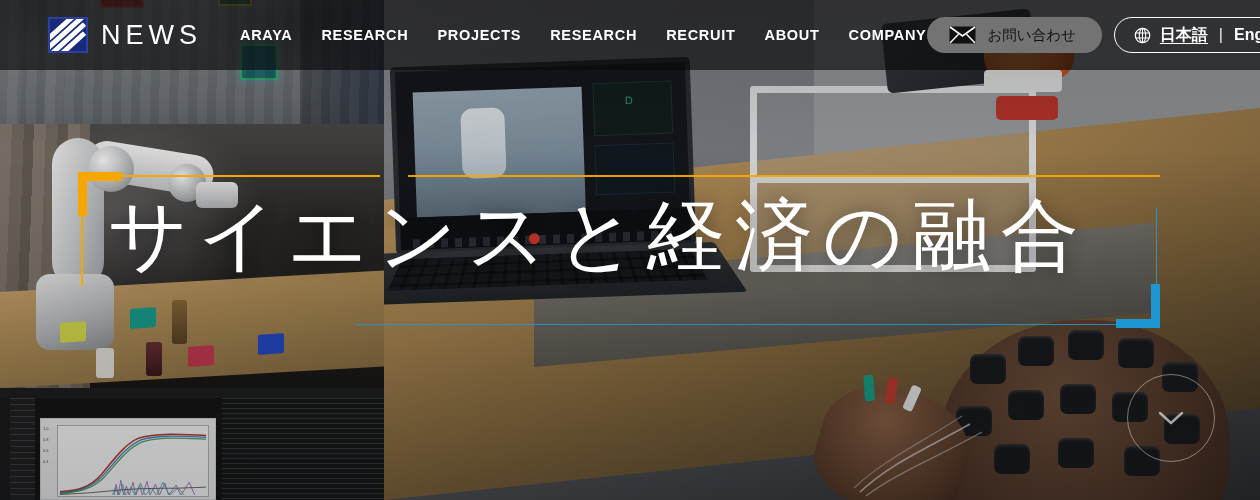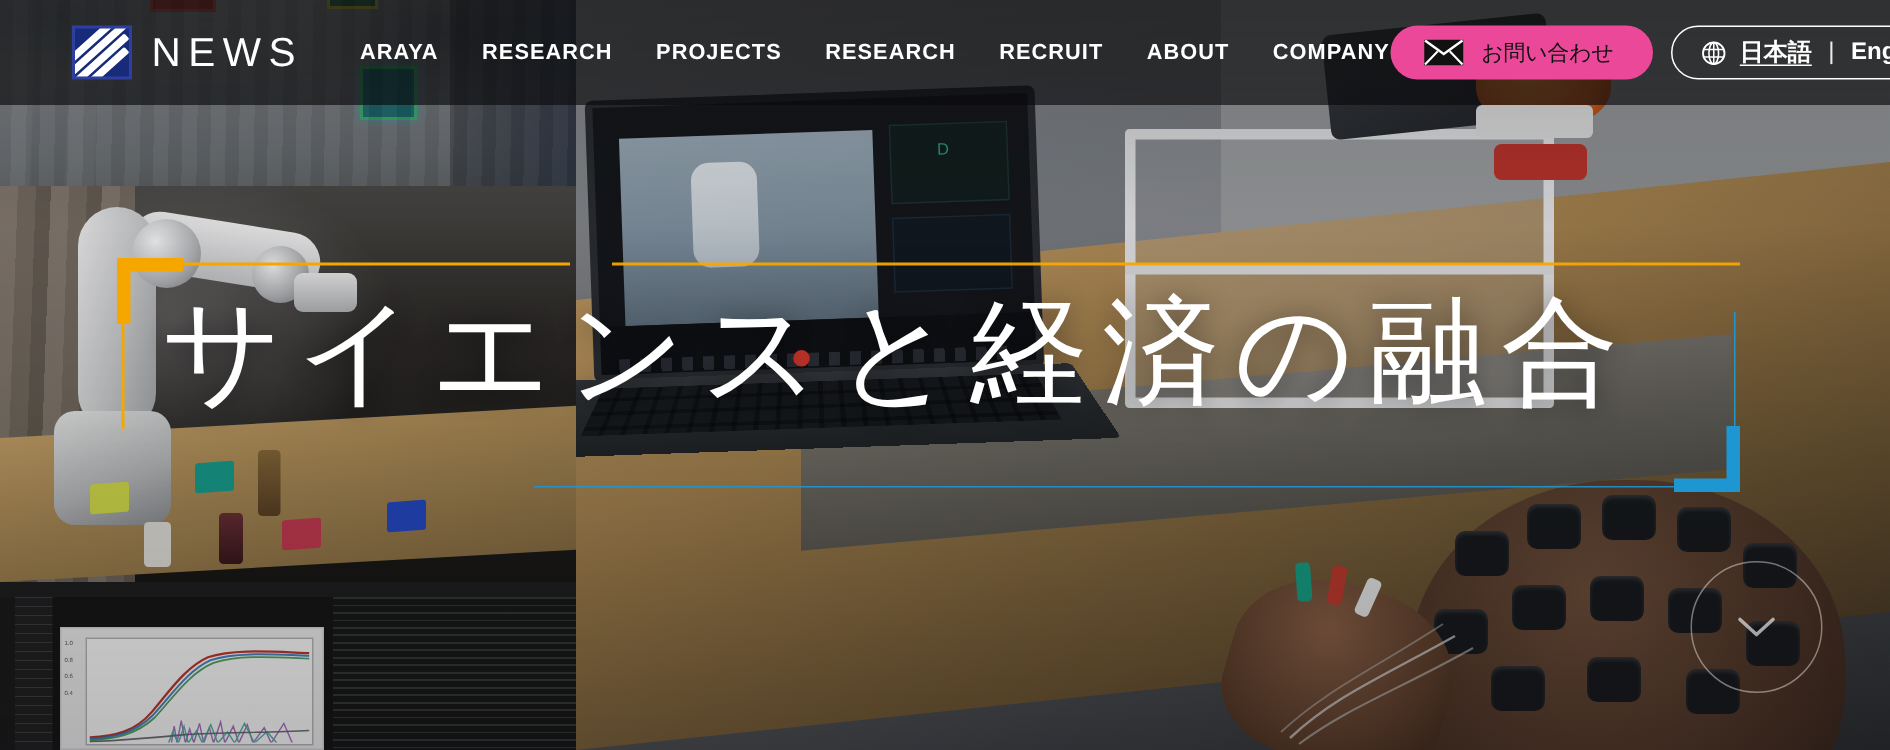--- a/index.html
+++ b/index.html
@@ -138,21 +138,21 @@
   .logo-wrap{ display:flex; align-items:center; gap:13px; margin-left:48px; }
   .logo-mark{ position:relative; width:40px; height:36px; background:#182a7a; border:2px solid #2f3fa0;
     overflow:hidden; flex:none; }
   .logo-mark i{ position:absolute; display:block; height:5px; background:#fff; transform:rotate(-42deg); border-radius:1px; }
   .logo-text{ color:#fff; font-size:27px; letter-spacing:5px; font-weight:400; line-height:1; }
 
   .nav{ display:flex; align-items:center; gap:29px; margin-left:38px; }
   .nav a{ color:#fff; font-size:14.5px; font-weight:bold; letter-spacing:.7px; text-decoration:none; white-space:nowrap; }
 
   .header-right{ display:flex; align-items:center; gap:12px; margin-left:auto; margin-right:38px; }
-  .contact-btn{ display:flex; align-items:center; gap:12px; background:#ec4899; color:#111;
+  .contact-btn{ display:flex; align-items:center; gap:12px; background:#737373; color:#111;
     border-radius:22px; height:36px; padding:0 26px 0 22px; font-size:14.5px; white-space:nowrap; }
   .env{ width:27px; height:18px; flex:none; }
   .lang-btn{ display:flex; align-items:center; gap:9px; border:1.6px solid #fff; border-radius:22px;
     height:36px; padding:0 19px; color:#fff; font-size:16px; white-space:nowrap; }
   .globe{ width:17px; height:17px; flex:none; }
   .lang-ja{ text-decoration:underline; text-underline-offset:3px; font-weight:600; }
   .lang-sep{ opacity:.9; margin:0 2px; }
   .lang-en{ font-weight:600; }
 
   

